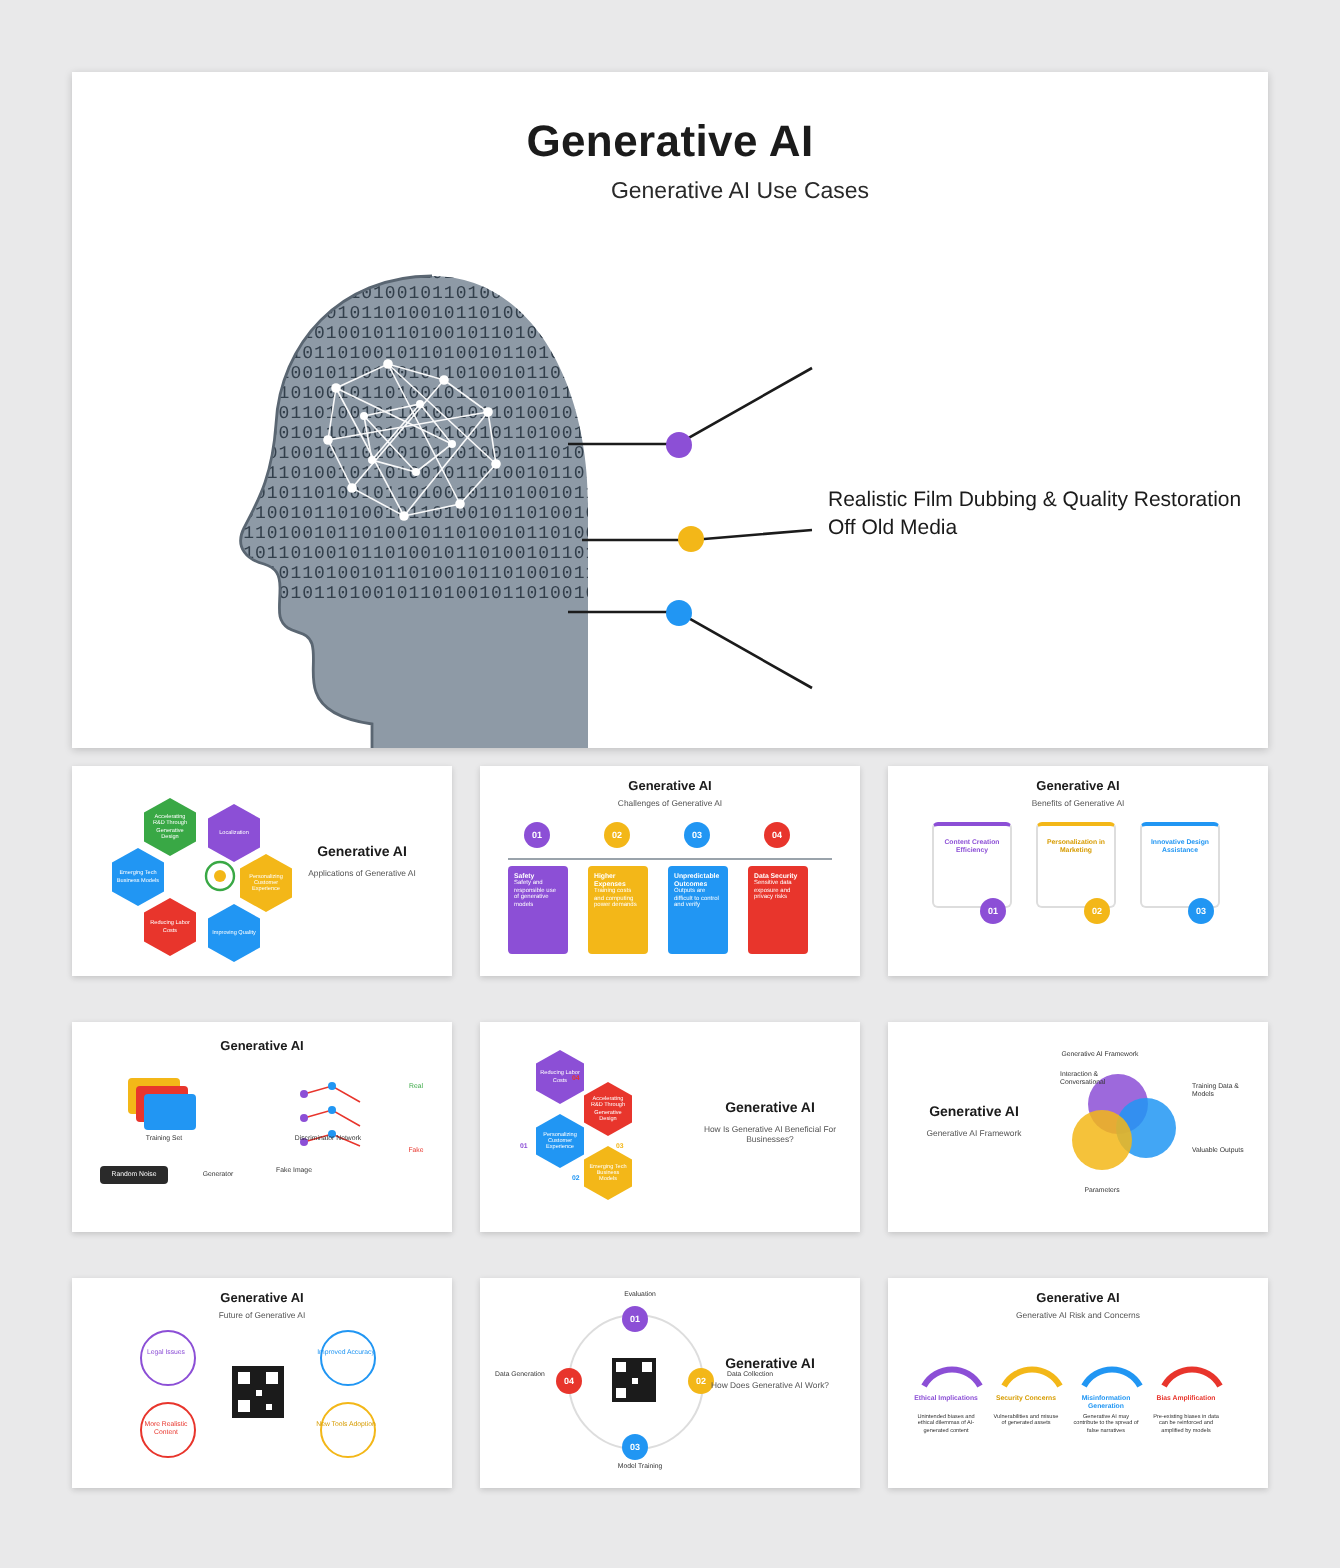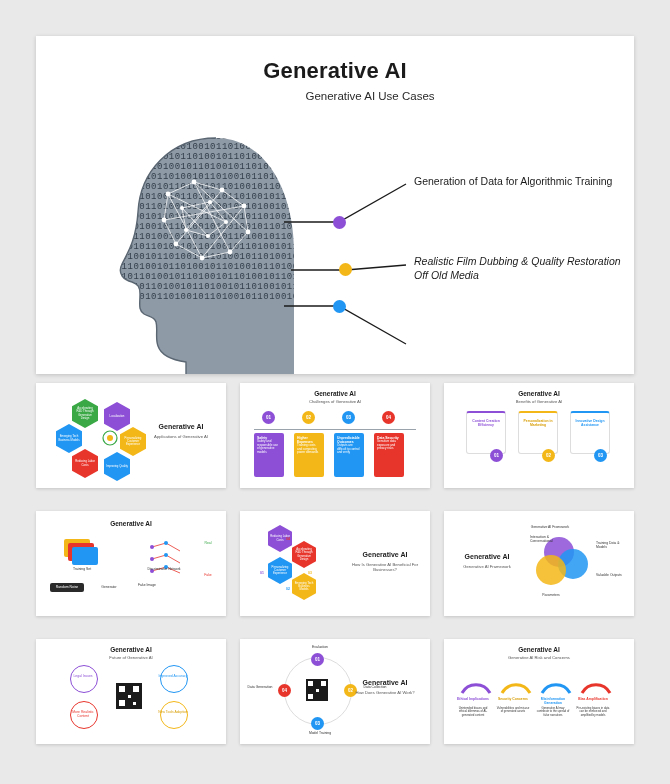--- a/index.html
+++ b/index.html
@@ -34,21 +34,21 @@
     font-size:9px;line-height:10px;color:#2e3a46;
     letter-spacing:.5px;word-break:break-all;
     opacity:.95;
   }
 
   
   .callout-text{
     position:absolute;font-size:10.5px;color:#1b1b1b;line-height:1.35;width:215px;
   }
   .c1{left:378px;top:138px;}
-  .c2{left:378px;top:218px;font-style:italic;}
+  .c2{left:378px;top:207px;}
   .c3{left:378px;top:299px;}
 
   .dot{position:absolute;width:13px;height:13px;border-radius:50%;}
   .d1{left:297px;top:180px;background:#8c4fd6;}
   .d2{left:303px;top:227px;background:#f3b718;}
   .d3{left:297px;top:264px;background:#2196f3;}
 
   
   .grid{
     position:absolute;left:36px;top:383px;width:598px;height:362px;
@@ -163,21 +163,20 @@
     <svg style="position:absolute;left:0;top:0;" width="598" height="338">
       <path d="M248,186 L303,186 L370,148" fill="none" stroke="#1b1b1b" stroke-width="1.3"></path>
       <path d="M255,234 L310,234 L370,229" fill="none" stroke="#1b1b1b" stroke-width="1.3"></path>
       <path d="M248,270 L303,270 L370,308" fill="none" stroke="#1b1b1b" stroke-width="1.3"></path>
     </svg>
 
     <div class="dot d1"></div>
     <div class="dot d2"></div>
     <div class="dot d3"></div>
 
-    <div class="callout-text c1">Generation of Data for Algorithmic Training</div>
     <div class="callout-text c2">Realistic Film Dubbing &amp; Quality Restoration Off Old Media</div>
   </div>
 
   <div class="grid">
 
     <div class="thumb" style="left:0;top:0;">
       <div class="hex" style="left:36px;top:16px;background:#39a845;">
         <span>Accelerating R&amp;D Through Generative Design</span>
       </div>
       <div class="hex" style="left:68px;top:19px;background:#8c4fd6;">

